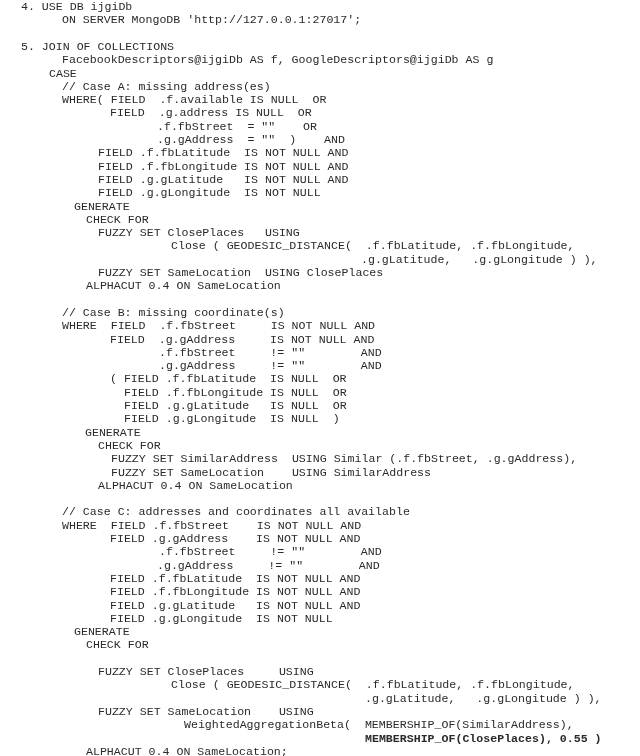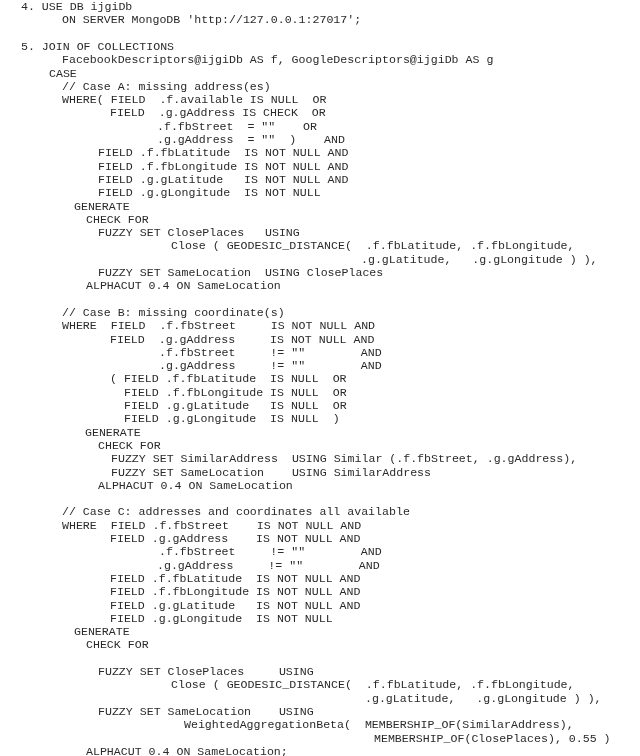--- a/index.html
+++ b/index.html
@@ -37,21 +37,21 @@
 
 <div id="code">
   <div class="ln" style="left: 1px; top: 0px; color: rgb(42, 42, 42);">4. USE DB ijgiDb</div>
   <div class="ln" style="left: 42px; top: 13.3px; color: rgb(42, 42, 42);">ON SERVER MongoDB 'http://127.0.0.1:27017';</div>
   <div class="ln" style="left: 1px; top: 26.6px; color: rgb(42, 42, 42);"></div>
   <div class="ln" style="left: 1px; top: 39.9px; color: rgb(42, 42, 42);">5. JOIN OF COLLECTIONS</div>
   <div class="ln" style="left: 42px; top: 53.2px; color: rgb(42, 42, 42);">FacebookDescriptors@ijgiDb AS f, GoogleDescriptors@ijgiDb AS g</div>
   <div class="ln" style="left: 29px; top: 66.5px; color: rgb(42, 42, 42);">CASE</div>
   <div class="ln" style="left: 42px; top: 79.8px; color: rgb(42, 42, 42);">// Case A: missing address(es)</div>
   <div class="ln" style="left: 42px; top: 93.1px; color: rgb(42, 42, 42);">WHERE( FIELD  .f.available IS NULL  OR</div>
-  <div class="ln" style="left: 90px; top: 106.4px; color: rgb(42, 42, 42);">FIELD  .g.gAddress IS CHECK  OR</div>
+  <div class="ln" style="left: 90px; top: 106.4px; color: rgb(42, 42, 42);">FIELD  .g.address IS NULL  OR</div>
   <div class="ln" style="left: 137px; top: 119.7px; color: rgb(42, 42, 42);">.f.fbStreet  = ""    OR</div>
   <div class="ln" style="left: 137px; top: 133px; color: rgb(42, 42, 42);">.g.gAddress  = ""  )    AND</div>
   <div class="ln" style="left: 78px; top: 146.3px; color: rgb(42, 42, 42);">FIELD .f.fbLatitude  IS NOT NULL AND</div>
   <div class="ln" style="left: 78px; top: 159.6px; color: rgb(42, 42, 42);">FIELD .f.fbLongitude IS NOT NULL AND</div>
   <div class="ln" style="left: 78px; top: 172.9px; color: rgb(42, 42, 42);">FIELD .g.gLatitude   IS NOT NULL AND</div>
   <div class="ln" style="left: 78px; top: 186.2px; color: rgb(42, 42, 42);">FIELD .g.gLongitude  IS NOT NULL</div>
   <div class="ln" style="left: 54px; top: 199.5px; color: rgb(42, 42, 42);">GENERATE</div>
   <div class="ln" style="left: 66px; top: 212.8px; color: rgb(42, 42, 42);">CHECK FOR</div>
   <div class="ln" style="left: 78px; top: 226.1px; color: rgb(42, 42, 42);">FUZZY SET ClosePlaces   USING</div>
   <div class="ln" style="left: 151px; top: 239.4px; color: rgb(42, 42, 42);">Close ( GEODESIC_DISTANCE(  .f.fbLatitude, .f.fbLongitude,</div>
@@ -83,15 +83,15 @@
   <div class="ln" style="left: 90px; top: 585.2px; color: rgb(42, 42, 42);">FIELD .f.fbLongitude IS NOT NULL AND</div>
   <div class="ln" style="left: 90px; top: 598.5px; color: rgb(42, 42, 42);">FIELD .g.gLatitude   IS NOT NULL AND</div>
   <div class="ln" style="left: 90px; top: 611.8px; color: rgb(42, 42, 42);">FIELD .g.gLongitude  IS NOT NULL</div>
   <div class="ln" style="left: 54px; top: 625.1px; color: rgb(42, 42, 42);">GENERATE</div>
   <div class="ln" style="left: 66px; top: 638.4px; color: rgb(42, 42, 42);">CHECK FOR</div>
   <div class="ln" style="left: 78px; top: 665px; color: rgb(42, 42, 42);">FUZZY SET ClosePlaces     USING</div>
   <div class="ln" style="left: 151px; top: 678.3px; color: rgb(42, 42, 42);">Close ( GEODESIC_DISTANCE(  .f.fbLatitude, .f.fbLongitude,</div>
   <div class="ln" style="left: 345px; top: 691.6px; color: rgb(42, 42, 42);">.g.gLatitude,   .g.gLongitude ) ),</div>
   <div class="ln" style="left: 78px; top: 704.9px; color: rgb(42, 42, 42);">FUZZY SET SameLocation    USING</div>
   <div class="ln" style="left: 164px; top: 718.2px; color: rgb(42, 42, 42);">WeightedAggregationBeta(  MEMBERSHIP_OF(SimilarAddress),</div>
-  <div class="ln" style="left: 354px; top: 731.5px; color: rgb(42, 42, 42);">MEMBERSHIP_OF(ClosePlaces), 0.55 )</div>
+  <div class="ln" style="left: 345px; top: 731.5px; color: rgb(42, 42, 42); font-weight: bold;">MEMBERSHIP_OF(ClosePlaces), 0.55 )</div>
   <div class="ln" style="left: 66px; top: 744.8px; color: rgb(42, 42, 42);">ALPHACUT 0.4 ON SameLocation;</div>
 </div>
 
 </body></html>

